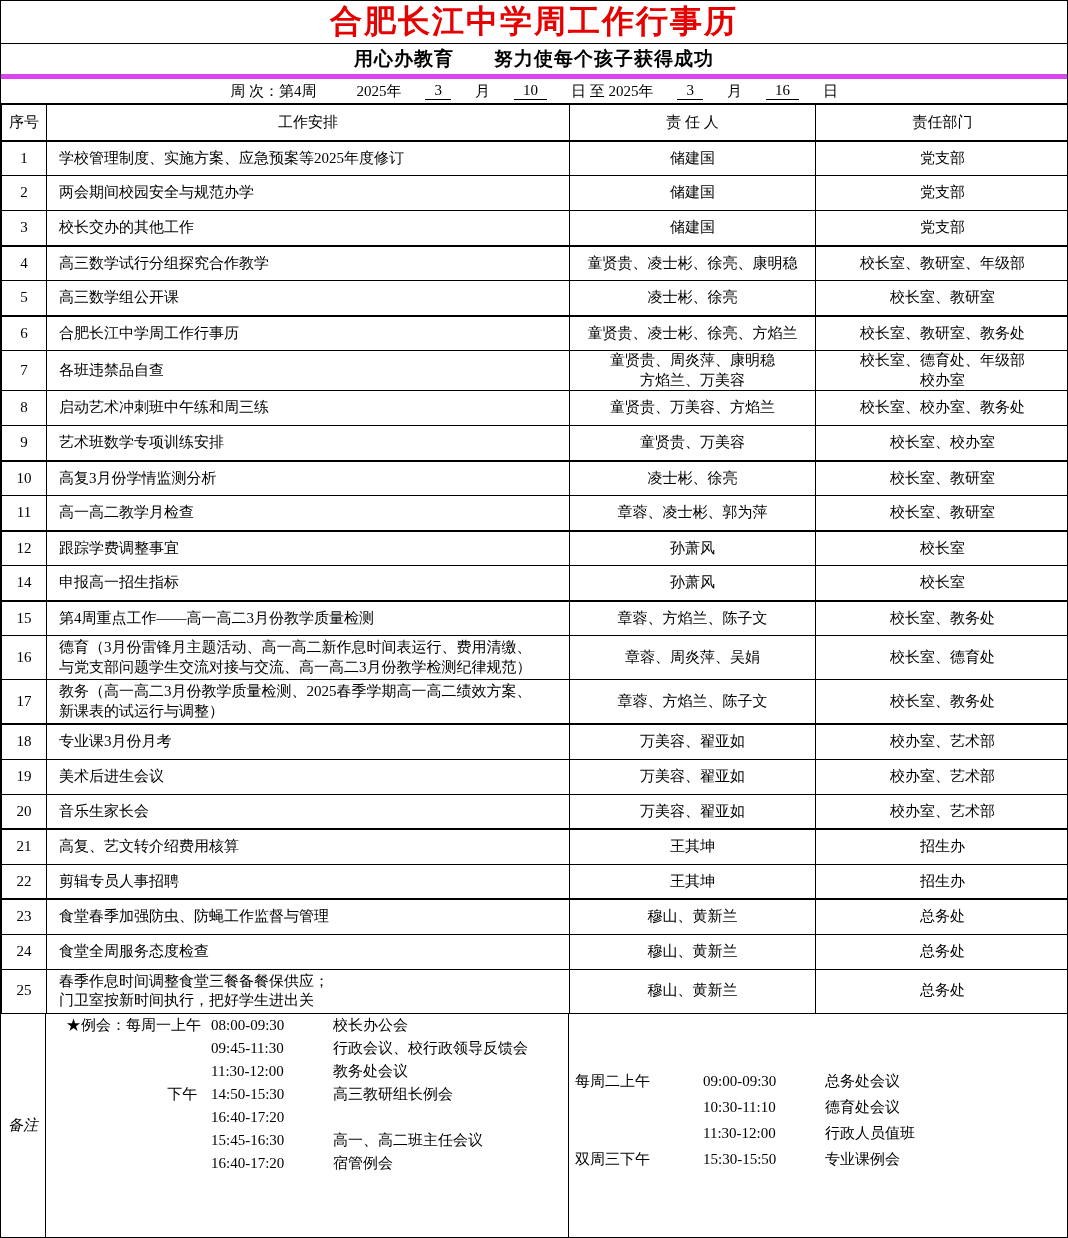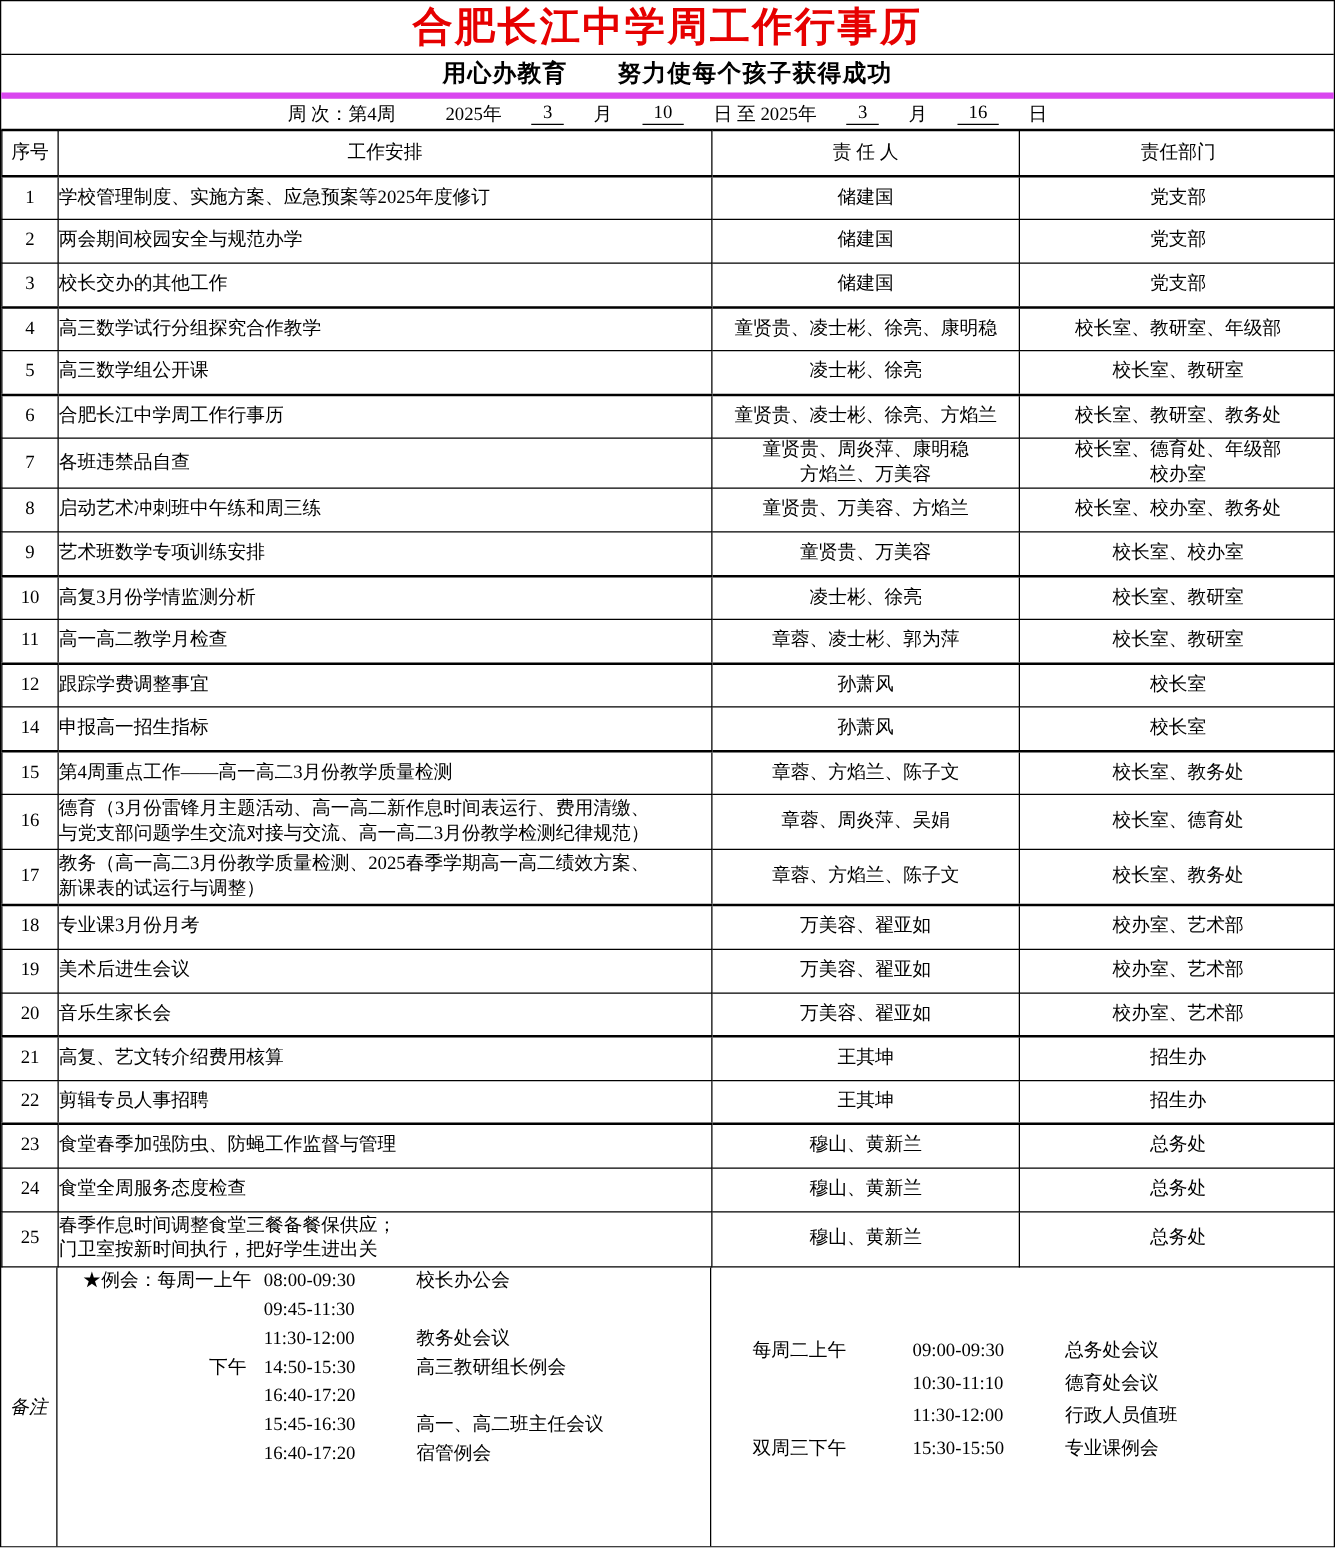--- a/index.html
+++ b/index.html
@@ -70,21 +70,21 @@
   col.c-dep  { width: 254px; }
   th, td {
     border: 1px solid #000;
     vertical-align: middle;
     font-weight: normal;
     line-height: 1.3;
   }
   thead th { height: 36px; text-align: center; }
   tbody td { height: 35px; }
   td.no, td.per, td.dep { text-align: center; white-space: pre-line; }
-  td.task { text-align: left; padding: 2px 0; white-space: pre-line; }
+  td.task { text-align: left; padding: 2px 12px; white-space: pre-line; }
   tr.group-end td { border-bottom-width: 2px; }
   thead tr th { border-bottom-width: 2px; }
   .remark-row {
     flex: 1;
     display: flex;
     font-size: 15px;
   }
   .remark-label {
     width: 45px;
     display: flex;
@@ -97,21 +97,20 @@
     width: 523px;
     border-right: 1px solid #000;
     padding: 0 4px 0 5px;
   }
   .remark-right {
     flex: 1;
     display: flex;
     flex-direction: column;
     justify-content: center;
     padding: 0 0 10px 6px;
-    margin-left: 27px;
   }
   .meet-line {
     display: grid;
     grid-template-columns: 150px 112px 1fr;
     column-gap: 10px;
     line-height: 23px;
   }
   .meet-line .pfx { text-align: right; white-space: pre; }
   .remark-right .meet-line { grid-template-columns: 118px 112px 1fr; line-height: 26px; }
   .remark-right .meet-line .pfx { text-align: left; }
@@ -312,20 +311,21 @@
     <div class="remark-label">备注</div>
     <div class="remark-left">
         <div class="meet-line">
       <span class="pfx">★例会：每周一上午</span>
       <span class="tm">08:00-09:30</span>
       <span class="ev">校长办公会</span>
     </div>
         <div class="meet-line">
       <span class="pfx"></span>
       <span class="tm">09:45-11:30</span>
+      <span class="ev">行政会议、校行政领导反馈会</span>
     </div>
         <div class="meet-line">
       <span class="pfx"></span>
       <span class="tm">11:30-12:00</span>
       <span class="ev">教务处会议</span>
     </div>
         <div class="meet-line">
       <span class="pfx">下午 </span>
       <span class="tm">14:50-15:30</span>
       <span class="ev">高三教研组长例会</span>

